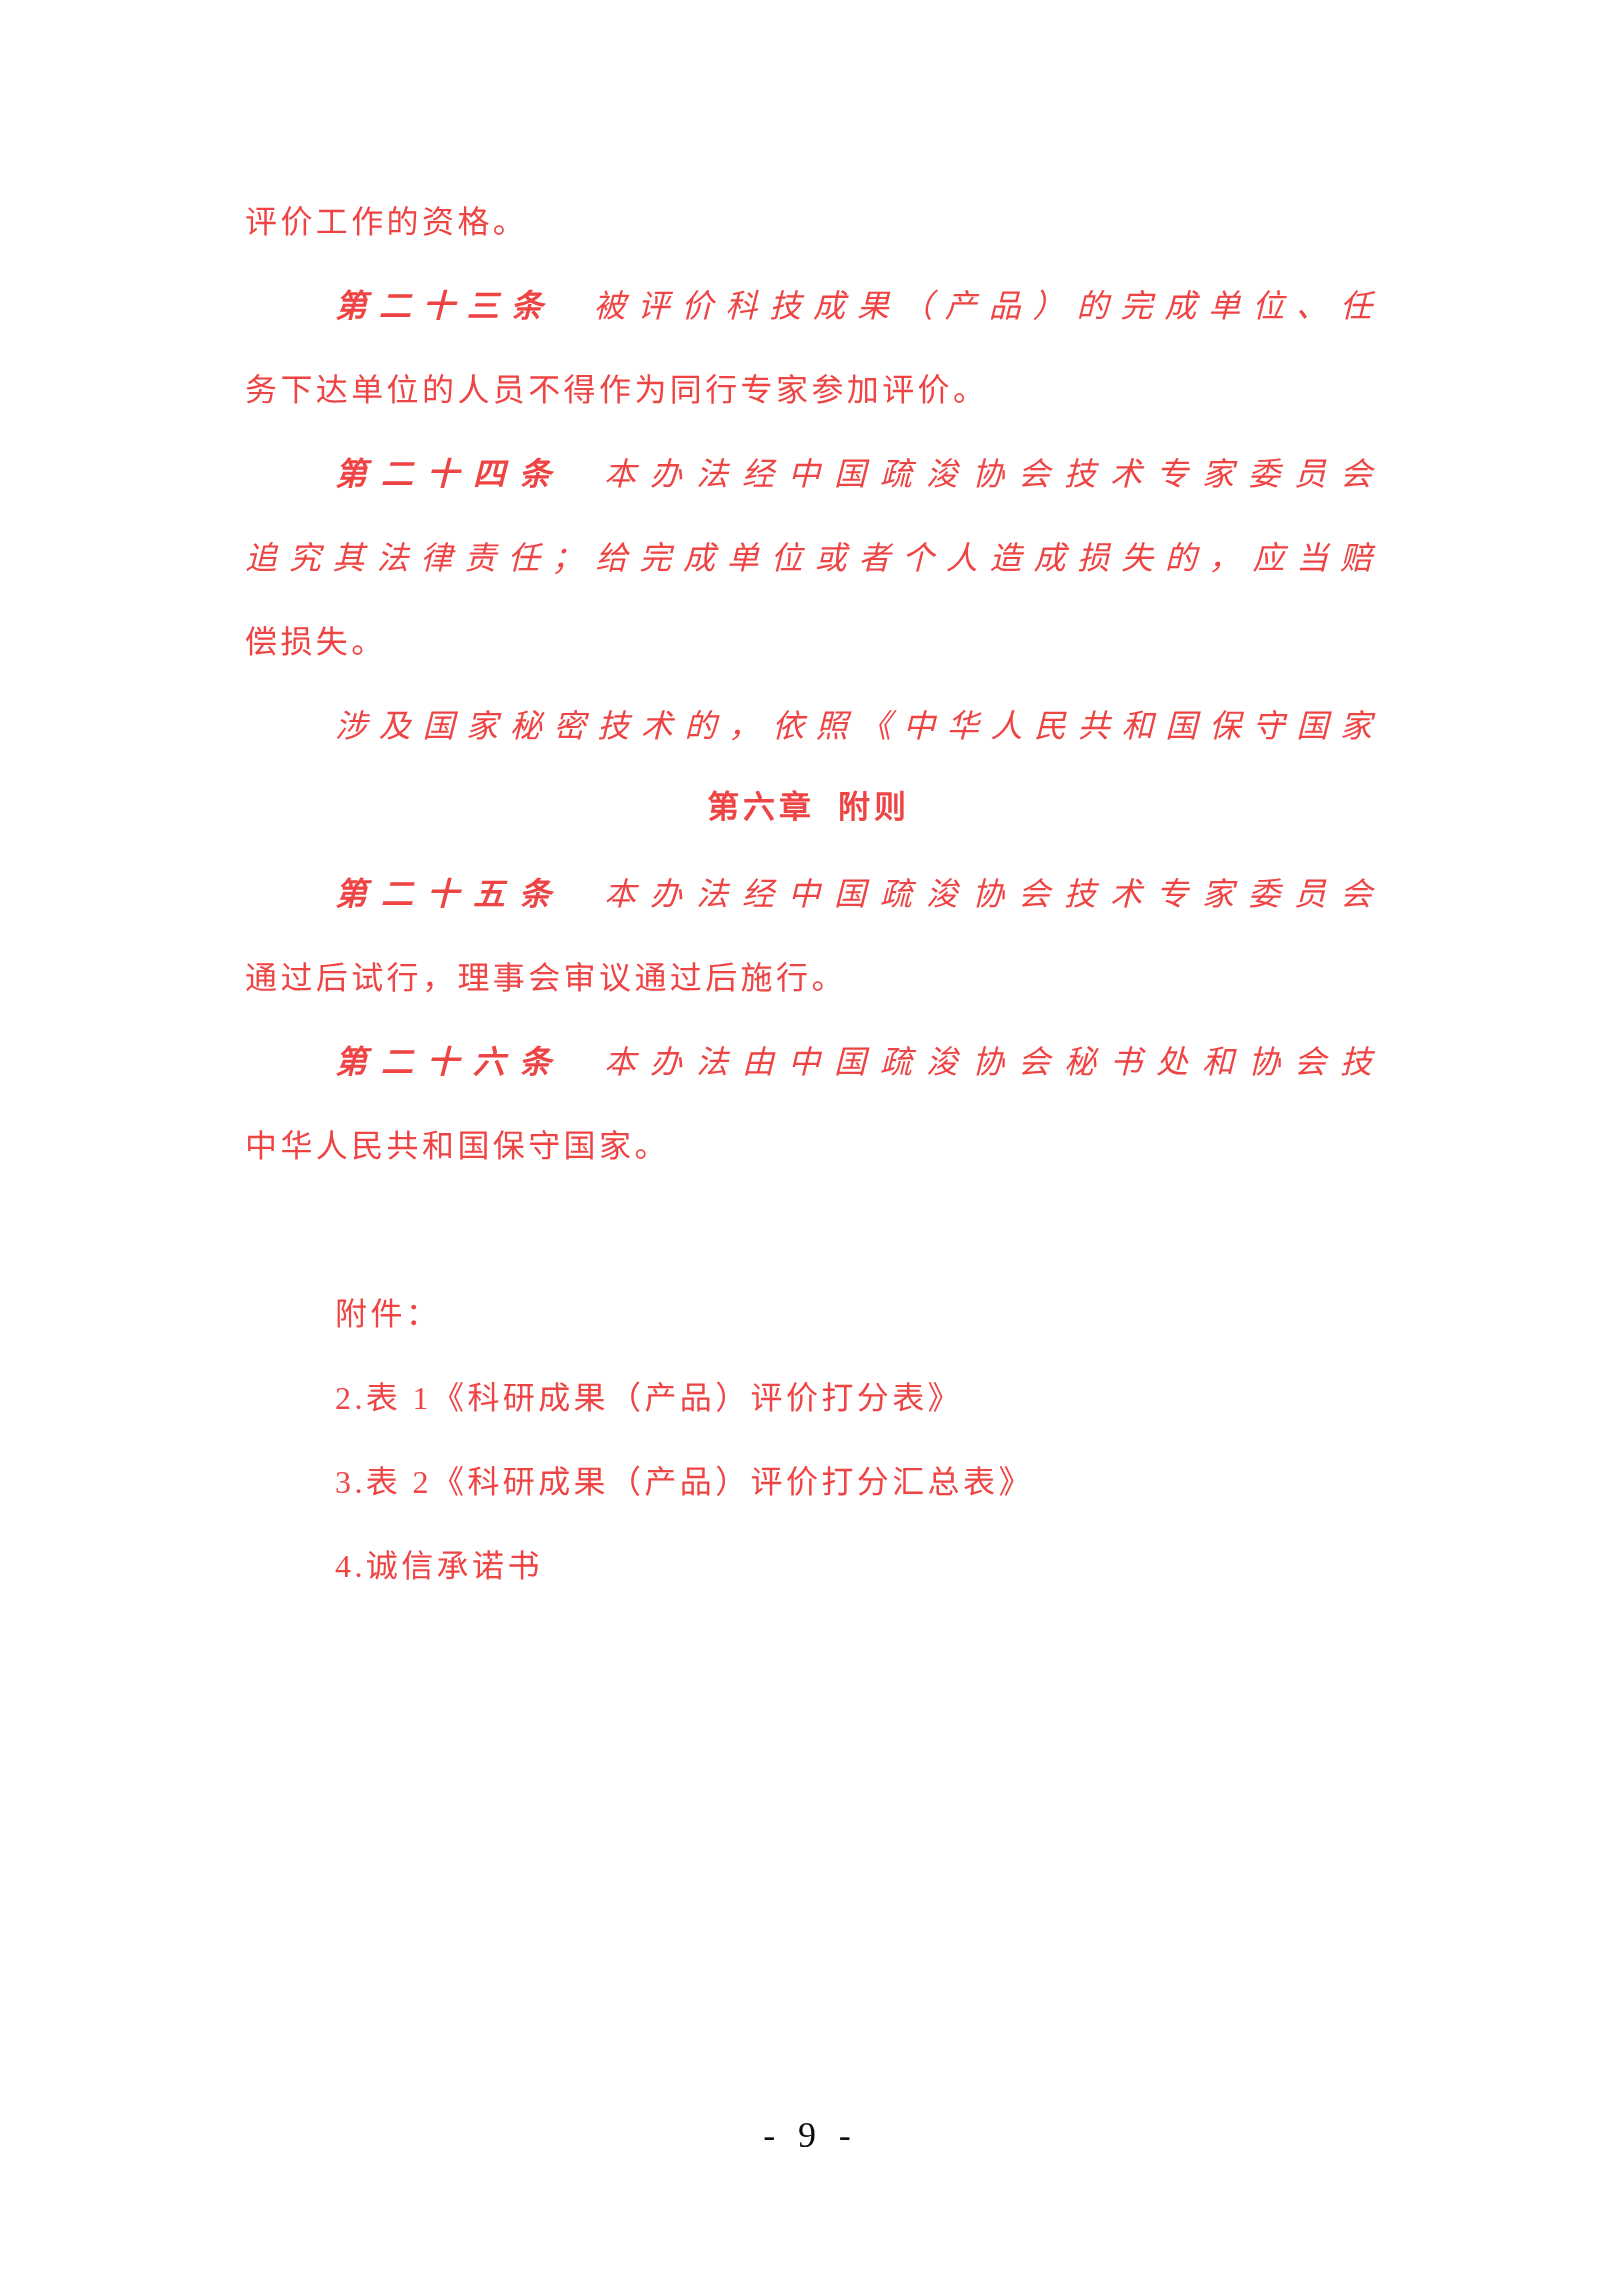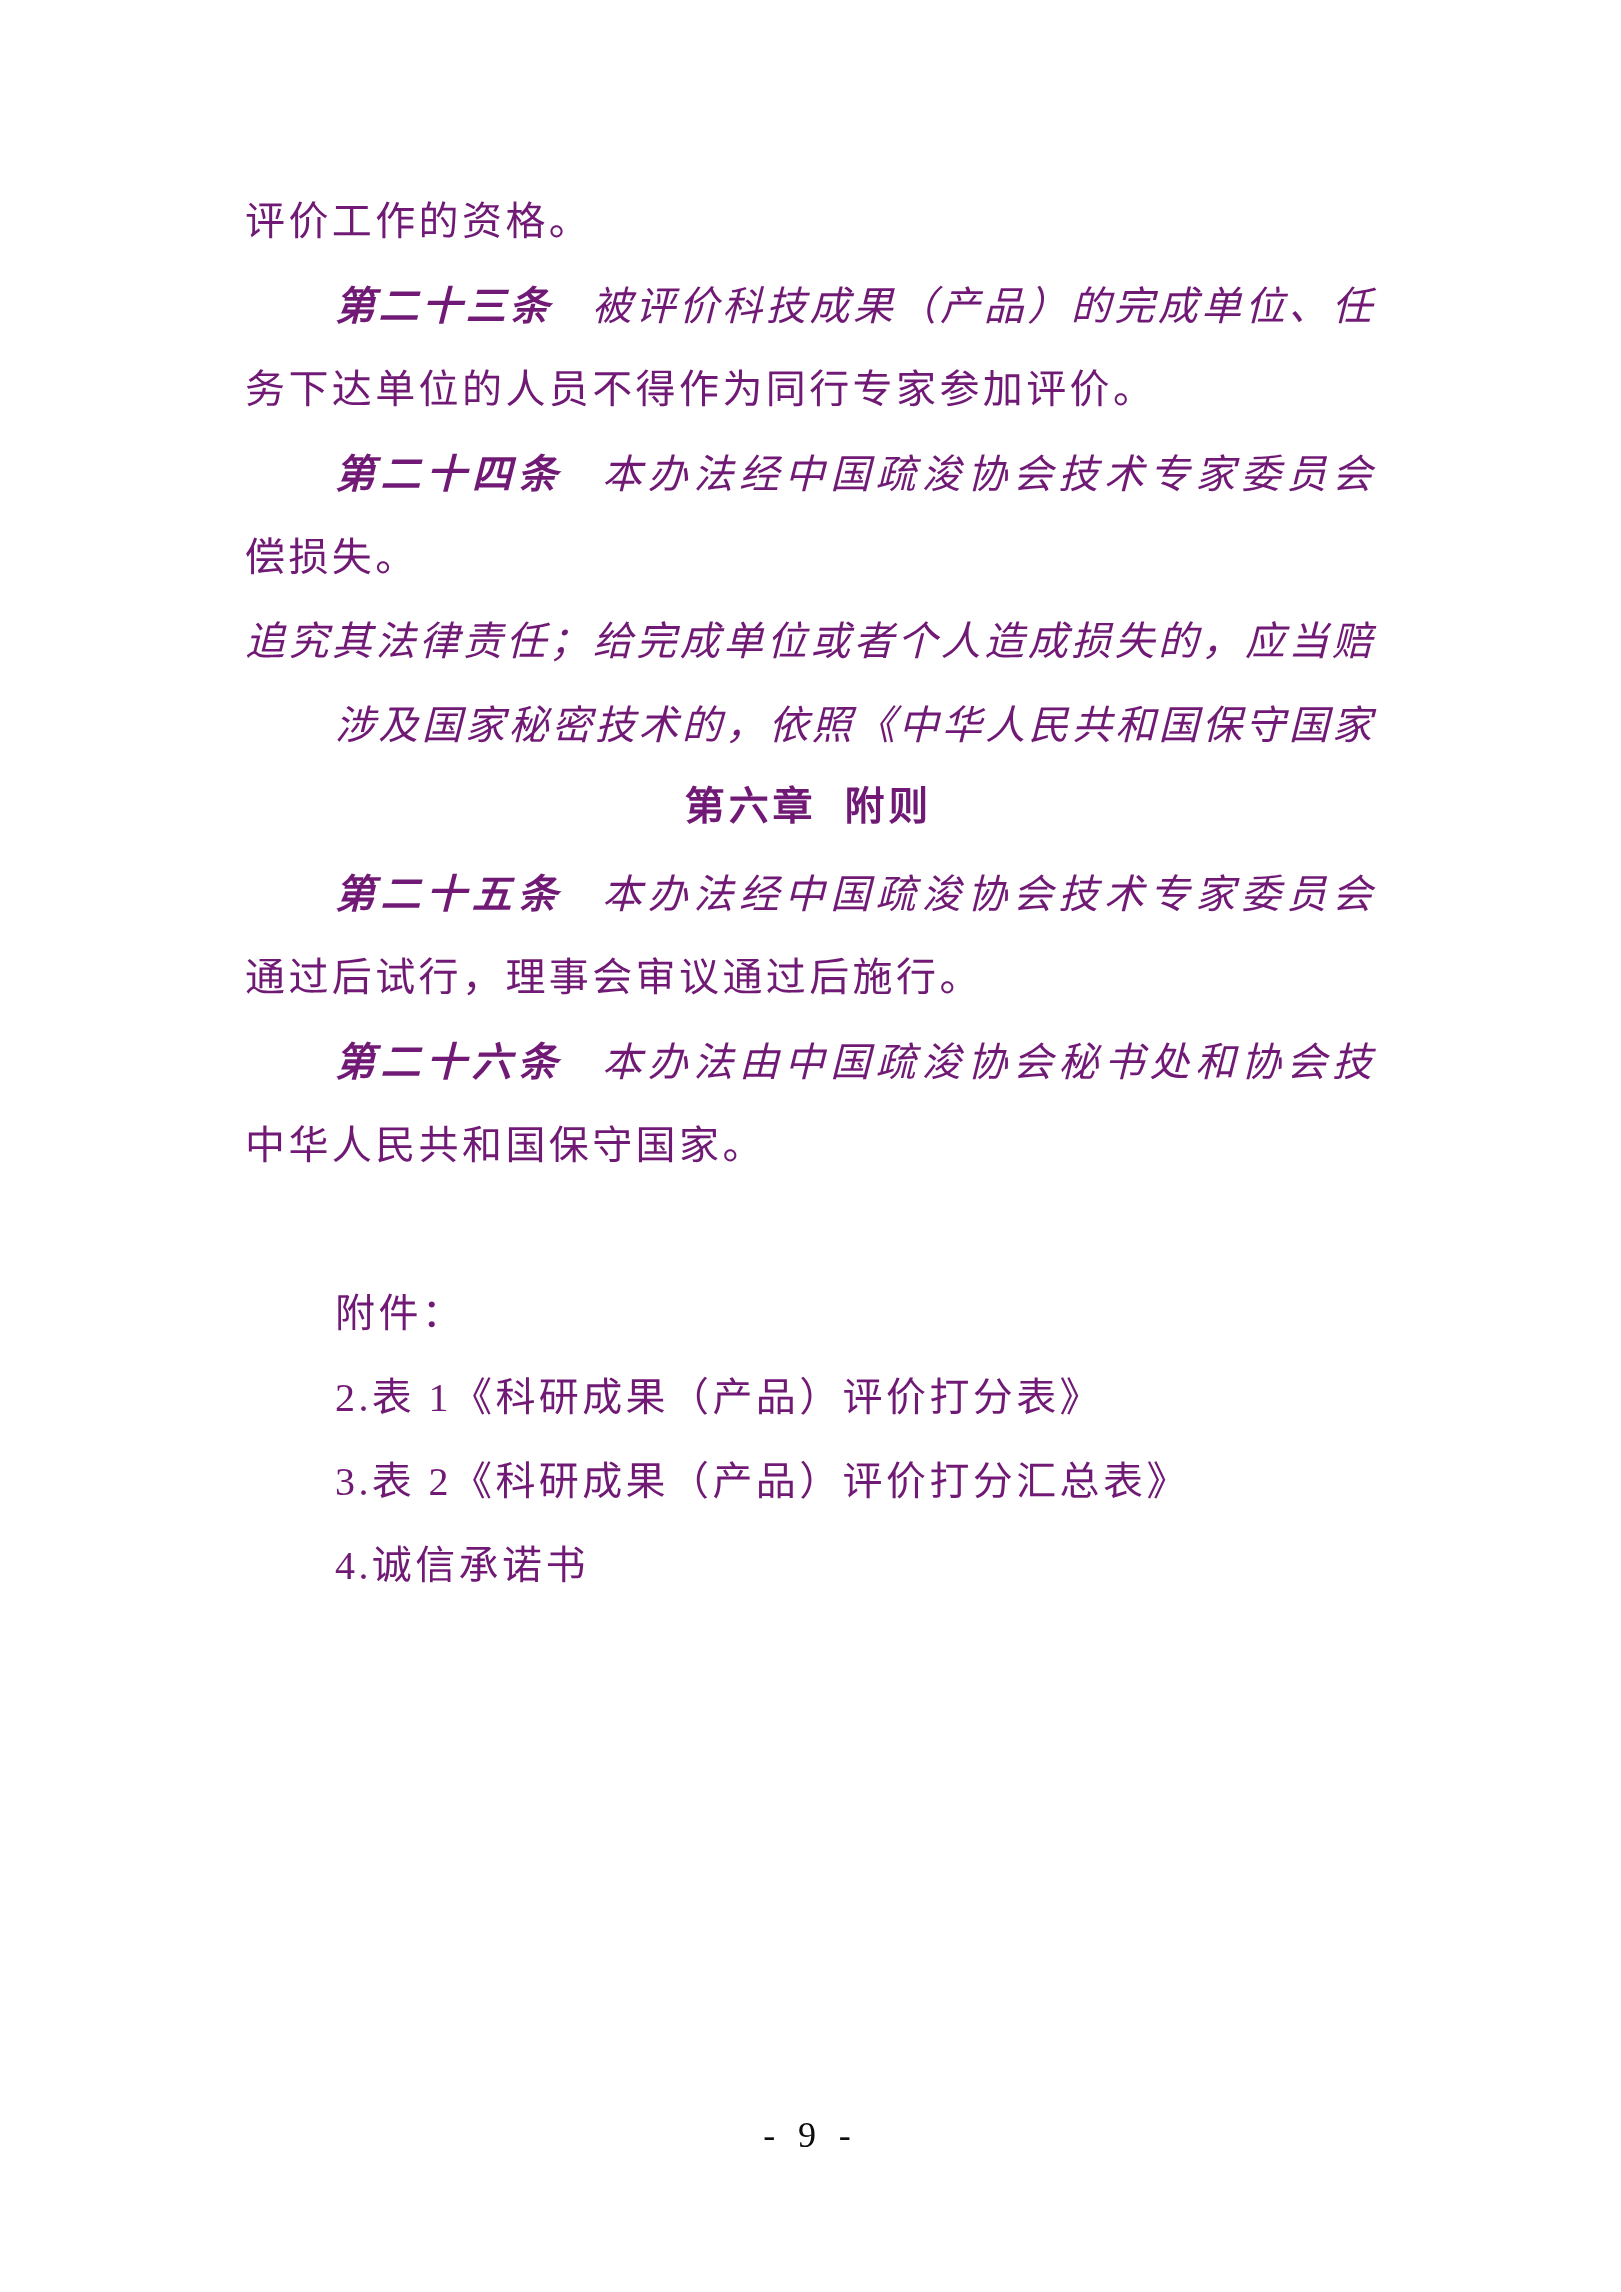--- a/index.html
+++ b/index.html
@@ -18,24 +18,24 @@
   }
   .textblock {
     position: absolute;
     left: 245px;
     top: 180px;
     width: 1127px;
   }
   .line {
     height: 84px;
     line-height: 84px;
-    font-size: 40px;
+    font-size: 32px;
     letter-spacing: 3.4px;
     white-space: nowrap;
-    color: #701a75;
+    color: #ef4444;
   }
   
   .line.fill {
     letter-spacing: 0;
     white-space: normal;
     text-align: justify;
     text-align-last: justify;
     font-style: italic;
   }
   
@@ -83,23 +83,23 @@
     <div class="line">评价工作的资格。</div>
 
     <div class="line fill indent"><span class="article-label">第二十三条</span><span>被评价科技成果（产品）的完成单位、任</span></div>
 
     <div class="line">务下达单位的人员不得作为同行专家参加评价。</div>
 
     <div class="line fill indent"><span class="article-label">第二十四条</span><span>本办法经中国疏浚协会技术专家委员会</span></div>
 
 
 
+    <div class="line fill">追究其法律责任；给完成单位或者个人造成损失的，应当赔</div>
+
     <div class="line">偿损失。</div>
-
-    <div class="line fill">追究其法律责任；给完成单位或者个人造成损失的，应当赔</div>
 
     <div class="line fill indent">涉及国家秘密技术的，依照《中华人民共和国保守国家</div>
 
 
     <div class="line chapter">第六章 附则</div>
 
     <div class="line fill indent"><span class="article-label">第二十五条</span><span>本办法经中国疏浚协会技术专家委员会</span></div>
 
     <div class="line">通过后试行，理事会审议通过后施行。</div>
 

